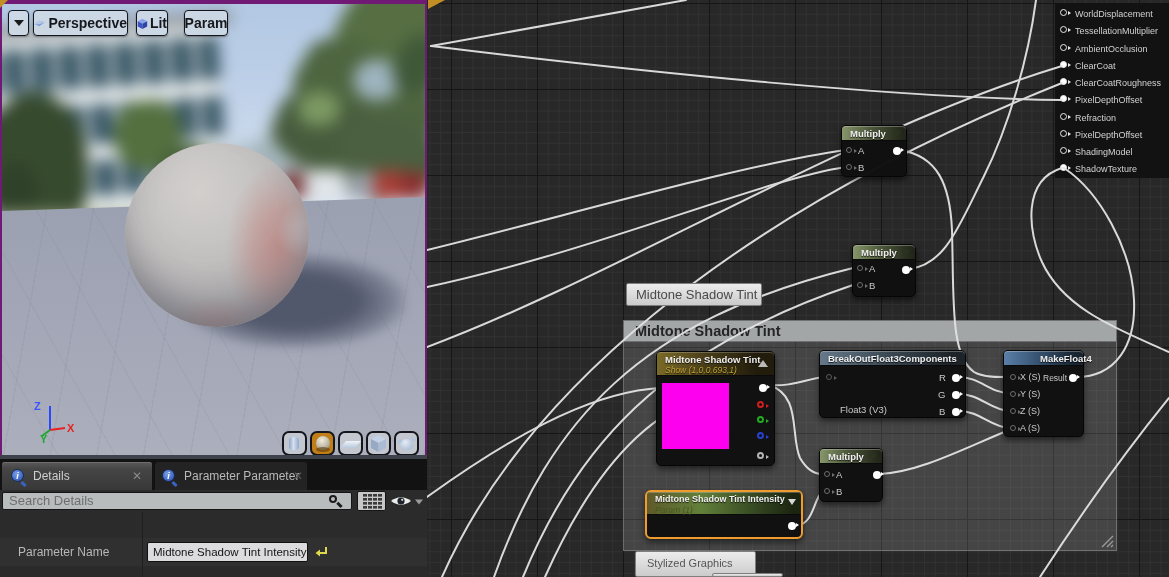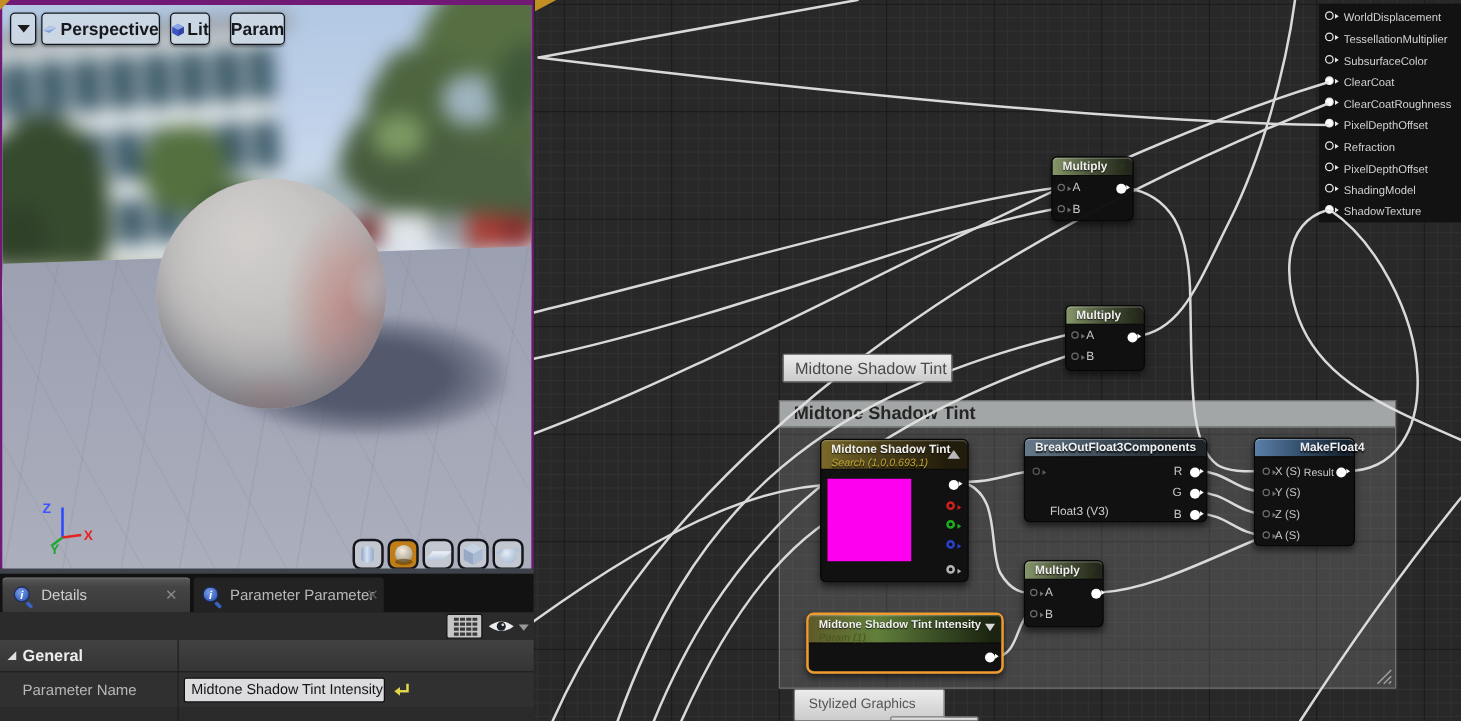--- a/index.html
+++ b/index.html
@@ -235,20 +235,21 @@
         <span style="position:absolute;left:31px;top:7px;">Details</span>
         <span class="tabx" style="right:10px;">✕</span>
       </div>
       <div class="tab tab2">
         <div class="ico-info" style="left:7px;top:7px;">i</div>
         <span style="position:absolute;left:29px;top:7px;white-space:nowrap;">Parameter Parameter</span>
         <span class="tabx" style="right:4px;color:#5a5a5a;">✕</span>
       </div>
     </div>
     <div class="searchrow">
+      <div class="searchbox">Search Details<div class="mag"></div></div>
       <div class="gridbtn">
           <svg style="position:absolute;left:5px;top:2px;" width="19" height="15" viewBox="0 0 19 15">
         <g fill="#3a3a3a">
               <rect x="0" y="0" width="4" height="2.6"></rect>
               <rect x="5" y="0" width="4" height="2.6"></rect>
               <rect x="10" y="0" width="4" height="2.6"></rect>
               <rect x="15" y="0" width="4" height="2.6"></rect>
         <rect x="0" y="4" width="4" height="2.6"></rect>
               <rect x="5" y="4" width="4" height="2.6"></rect>
               <rect x="10" y="4" width="4" height="2.6"></rect>
@@ -264,23 +265,20 @@
             </g>
           </svg>
         </div>
       <svg style="position:absolute;left:390px;top:3px;" width="34" height="16" viewBox="0 0 34 16">
         <path d="M1,8 Q11,0.5 21,8 Q11,15.5 1,8 Z" fill="#ececec"></path>
         <circle cx="11" cy="8" r="3.6" fill="#1e222a"></circle>
         <circle cx="12.2" cy="6.8" r="1.1" fill="#dcdcdc"></circle>
         <polygon points="25,6.5 33,6.5 29,11.5" fill="#9a9a9a"></polygon>
       </svg>
     </div>
-    <div class="genhdr">
-      <span style="display:inline-block;width:0;height:0;border-bottom:7px solid #e0e0e0;border-left:7px solid rgba(0,0,0,0);vertical-align:1px;margin:0 5px 0 6px;"></span>General
-    </div>
     <div class="proprow">
       <div class="propname">Parameter Name</div>
       <div class="propval">Midtone Shadow Tint Intensity</div>
       <svg style="position:absolute;left:315px;top:7px;" width="13" height="13" viewBox="0 0 13 13">
         <path d="M11,2 L11,8 L4,8" fill="none" stroke="#ded84a" stroke-width="2"></path>
         <polygon points="5,4.5 5,11.5 0.5,8" fill="#ded84a"></polygon>
       </svg>
     </div>
     <div class="rowbot"></div>
     <div class="coldiv"></div>
@@ -290,21 +288,21 @@
       <div class="mrow" style="top:2px;">
           <div class="mc"></div>
           <div class="mt">WorldDisplacement</div>
         </div>
       <div class="mrow" style="top:19px;">
           <div class="mc"></div>
           <div class="mt">TessellationMultiplier</div>
         </div>
       <div class="mrow" style="top:37px;">
           <div class="mc"></div>
-          <div class="mt">SubsurfaceColor</div>
+          <div class="mt">AmbientOcclusion</div>
         </div>
       <div class="mrow" style="top:54px;">
           <div class="mc fill"></div>
           <div class="mt">ClearCoat</div>
         </div>
       <div class="mrow" style="top:71px;">
           <div class="mc fill"></div>
           <div class="mt">ClearCoatRoughness</div>
         </div>
       <div class="mrow" style="top:88px;">
@@ -384,21 +382,21 @@
       <div class="nh nh-mul">Multiply<div class="tri-dn"></div></div>
       <div class="pin" style="left:3.5px;top:21.5px;"></div>
         <div class="plbl" style="left:16px;top:20px;">A</div>
       <div class="pin" style="left:3.5px;top:38.5px;"></div>
         <div class="plbl" style="left:16px;top:37px;">B</div>
       <div class="pout" style="left:52.5px;top:21.5px;"></div>
     </div>
 
     <div class="node" style="left:229px;top:351px;width:119px;height:115px;">
       <div class="nh" style="height:24px;background:linear-gradient(90deg,#7a6a28 0,#4a3f1a 40%,#221c0c 85%);box-shadow:inset 0 1px 0 rgba(255,255,255,.22);line-height:11px;padding-top:2px;">Midtone Shadow Tint
-        <div style="font-weight:normal;font-style:italic;font-size:8.5px;color:#bfa335;line-height:10px;">Search (1,0,0.693,1)</div>
+        <div style="font-weight:normal;font-style:italic;font-size:8.5px;color:#bfa335;line-height:10px;">Show (1,0,0.693,1)</div>
         <div class="tri-up"></div>
       </div>
       <div style="position:absolute;left:5px;top:31px;width:67px;height:66px;background:#fd00f0;"></div>
       <div class="pout" style="left:101.5px;top:31.5px;"></div>
       <div class="pin" style="left:100px;top:49px;color:#cf1f1f;width:7px;height:7px;border-width:2px;"></div>
       <div class="pin" style="left:100px;top:64px;color:#1fae1f;width:7px;height:7px;border-width:2px;"></div>
       <div class="pin" style="left:100px;top:80px;color:#2742cf;width:7px;height:7px;border-width:2px;"></div>
       <div class="pin" style="left:100px;top:100px;color:#b5b5b5;width:7px;height:7px;border-width:2px;"></div>
     </div>
 

